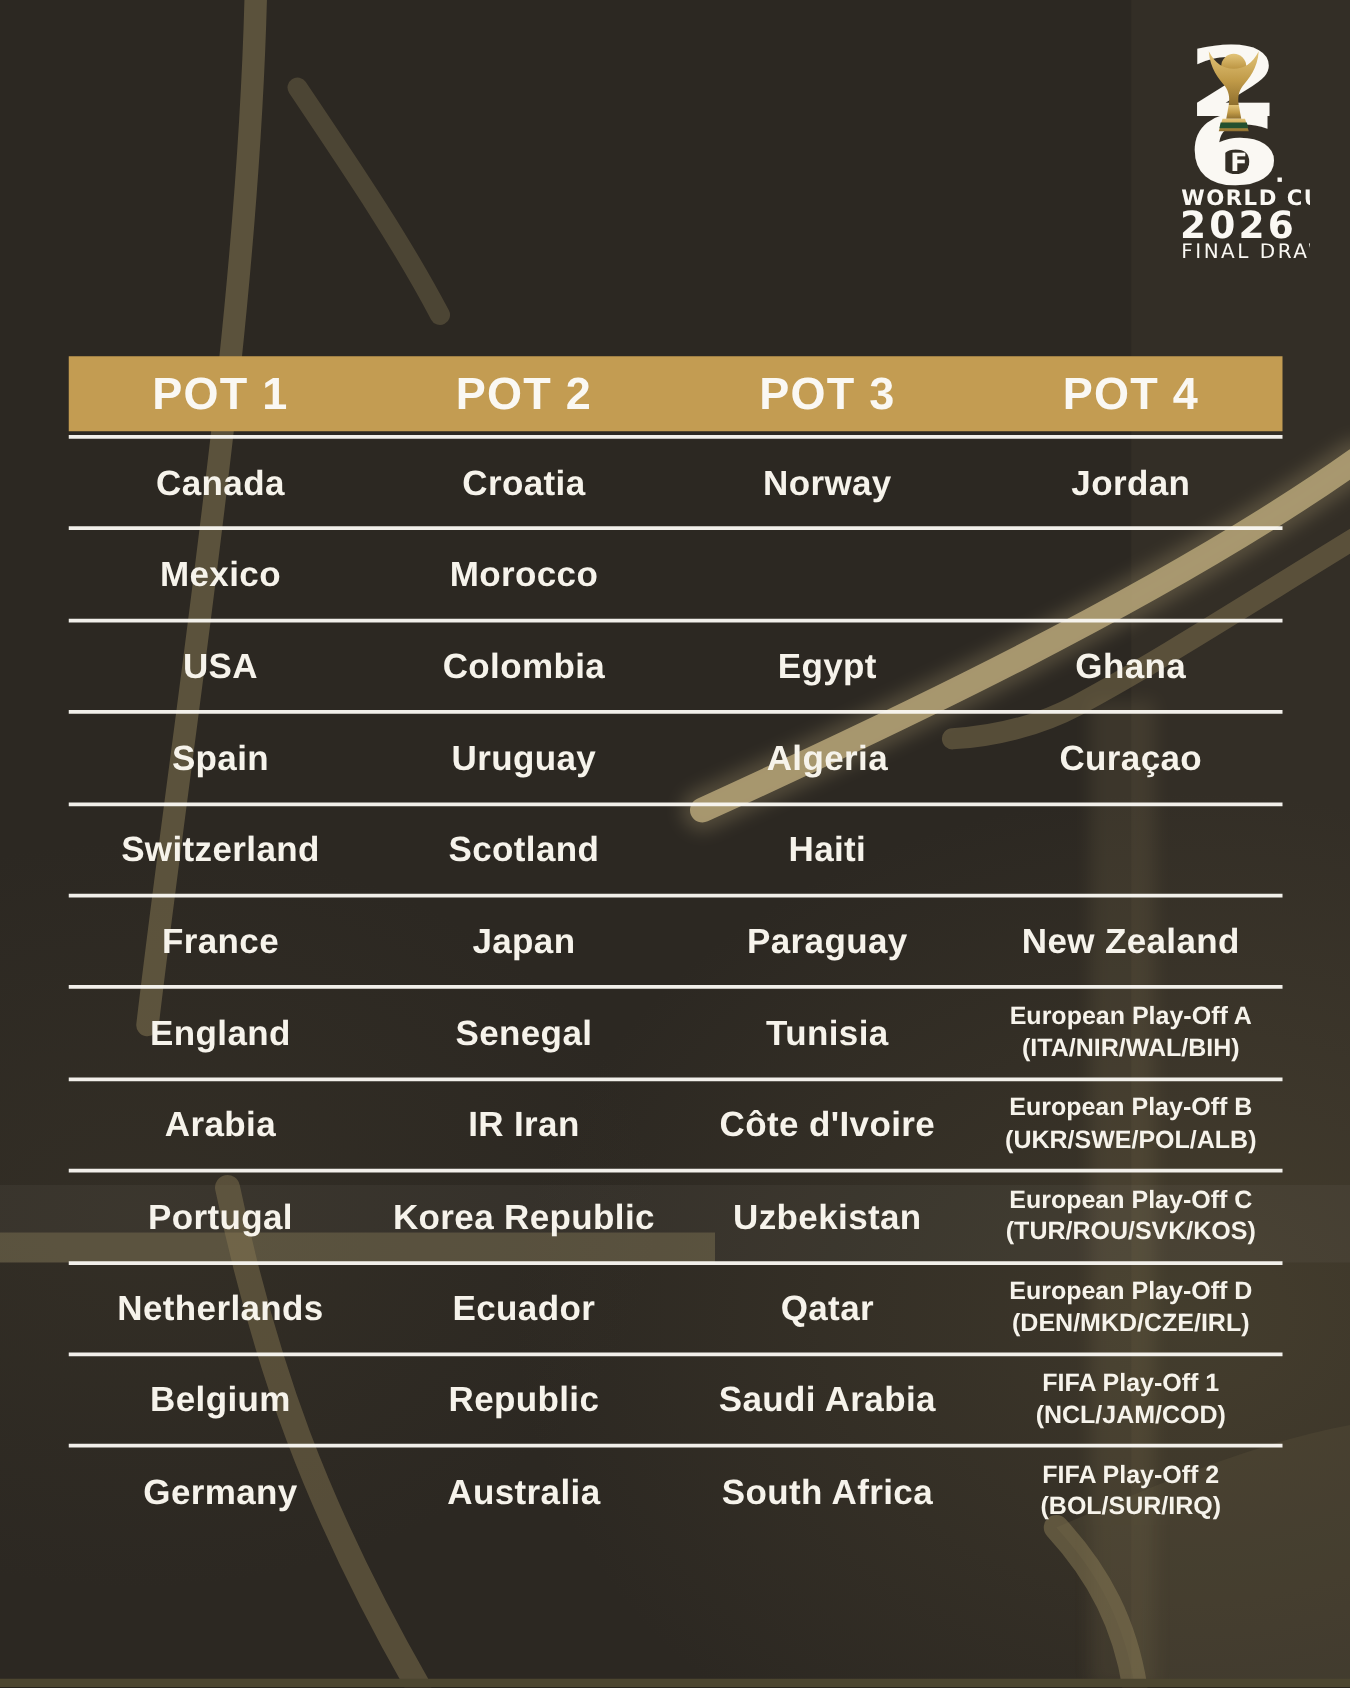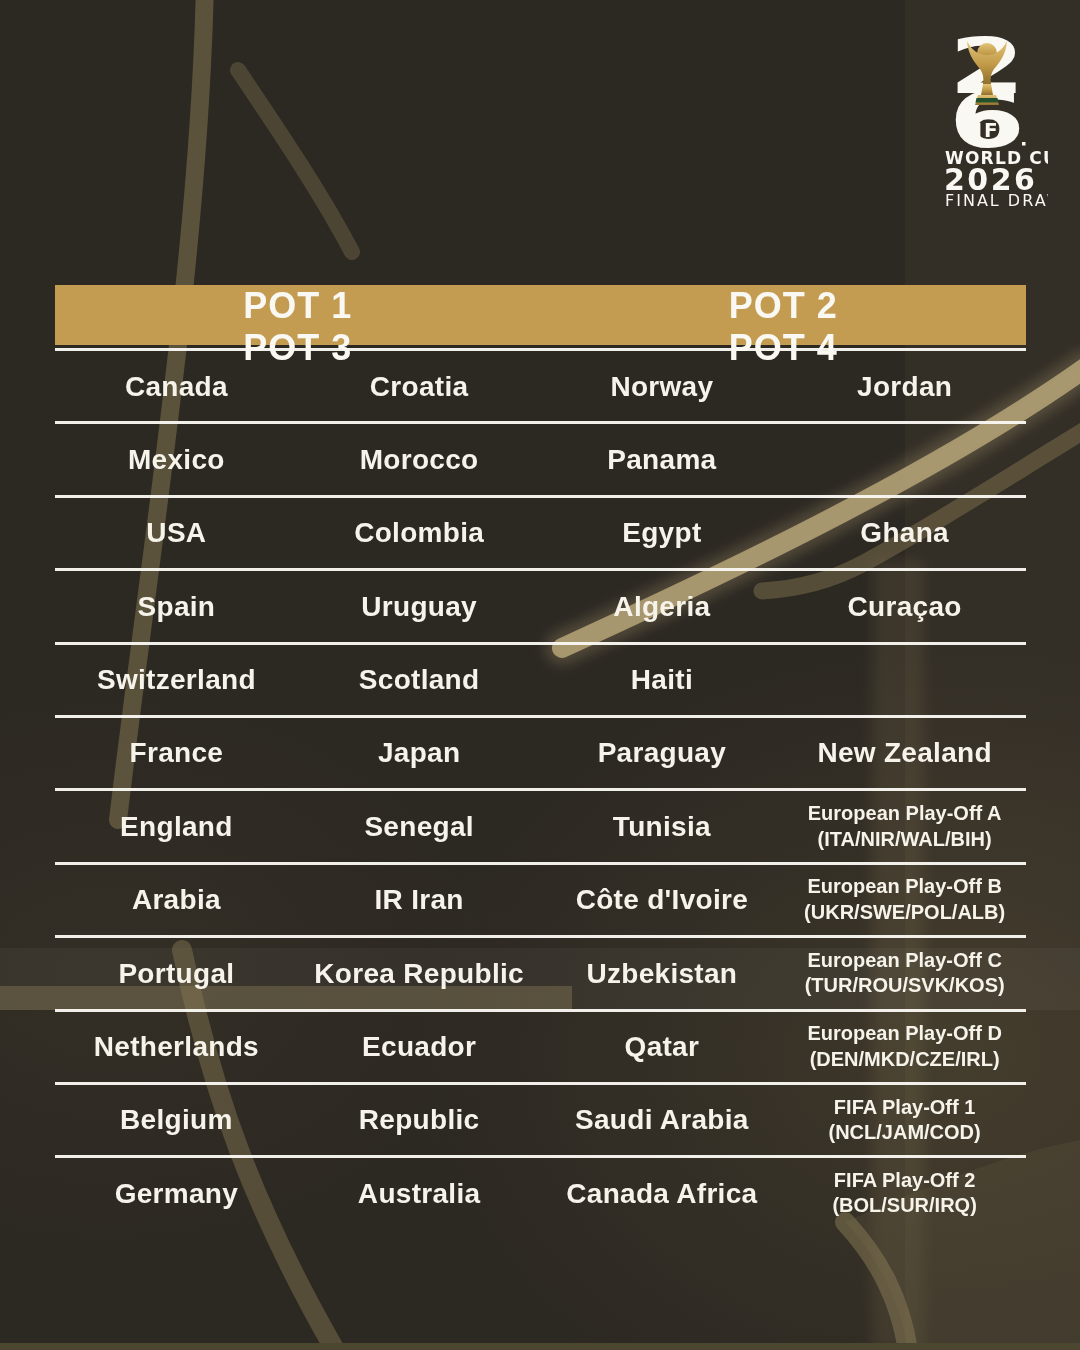--- a/index.html
+++ b/index.html
@@ -11,21 +11,21 @@
       #2C2822;
     font-family:"Liberation Sans", sans-serif;
     color:#F6F3EB;
   }
   .bg-art{position:absolute;inset:0;z-index:0;}
   .bottom-strip{position:absolute;left:0;bottom:0;width:1080px;height:7px;background:#4C4630;z-index:1;}
 
   
   .pot-table{position:absolute;left:55px;top:285px;width:971px;z-index:2;}
   .pot-header{
-    display:grid;grid-template-columns:repeat(2,1fr);
+    display:grid;grid-template-columns:repeat(4,1fr);
     height:60px;background:#C39C52;align-items:center;
   }
   .pot-header .hcell{
     text-align:center;font-weight:bold;font-size:36px;letter-spacing:1px;color:#FAF8F3;
   }
   .rows{margin-top:3px;}
   .trow{
     display:grid;grid-template-columns:repeat(4,1fr);
     height:70.4px;border-top:3px solid rgba(250,248,242,.96);
     align-items:center;
@@ -112,21 +112,20 @@
     <div class="rows">
         <div class="trow">
           <div class="tcell">Canada</div>
           <div class="tcell">Croatia</div>
           <div class="tcell">Norway</div>
           <div class="tcell">Jordan</div>
         </div>
         <div class="trow">
           <div class="tcell">Mexico</div>
           <div class="tcell">Morocco</div>
-          <div class="tcell">Panama</div>
         </div>
         <div class="trow">
           <div class="tcell">USA</div>
           <div class="tcell">Colombia</div>
           <div class="tcell">Egypt</div>
           <div class="tcell">Ghana</div>
         </div>
         <div class="trow">
           <div class="tcell">Spain</div>
           <div class="tcell">Uruguay</div>
@@ -185,21 +184,21 @@
           <div class="tcell">Republic</div>
           <div class="tcell">Saudi Arabia</div>
           <div class="tcell">
             <span class="po1">FIFA Play-Off 1</span>
             <span class="po2">(NCL/JAM/COD)</span>
           </div>
         </div>
         <div class="trow">
           <div class="tcell">Germany</div>
           <div class="tcell">Australia</div>
-          <div class="tcell">Canada Africa</div>
+          <div class="tcell">South Africa</div>
           <div class="tcell">
             <span class="po1">FIFA Play-Off 2</span>
             <span class="po2">(BOL/SUR/IRQ)</span>
           </div>
         </div>
       </div>
   </div>
 
 </div>
 

